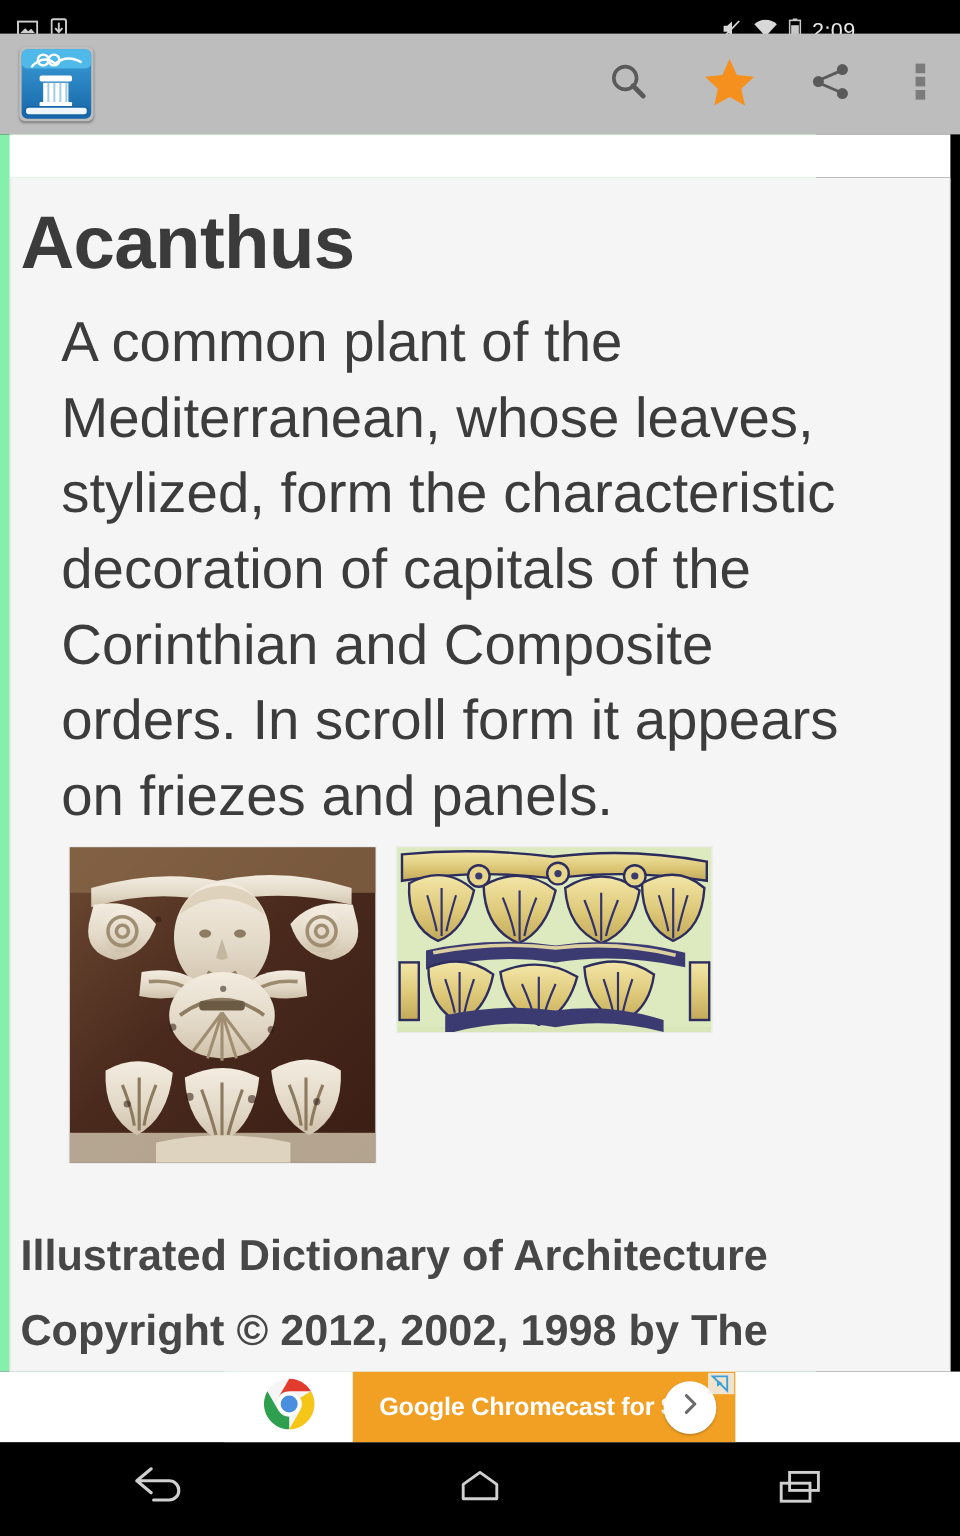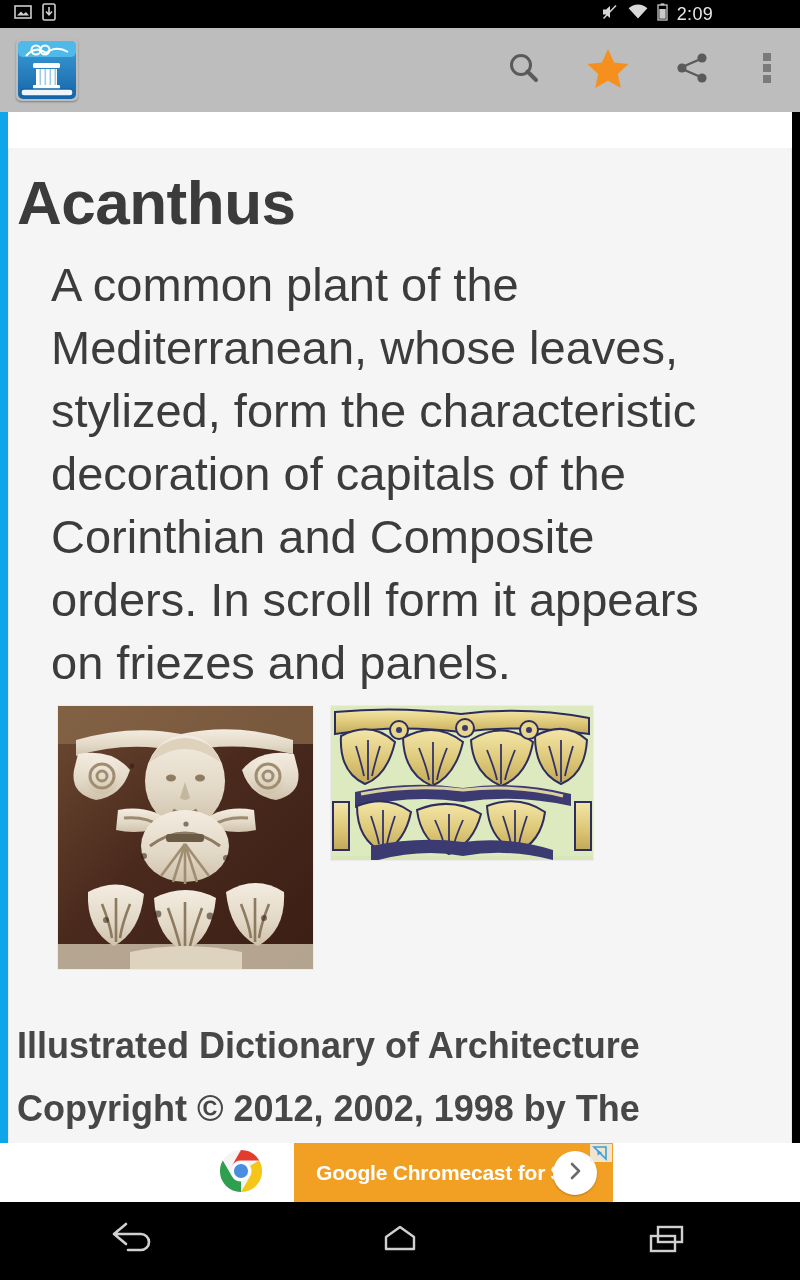--- a/index.html
+++ b/index.html
@@ -6,21 +6,21 @@
   html, body {
     width: 800px; height: 1280px;
     background: #000;
     font-family: "Liberation Sans", sans-serif;
     overflow: hidden;
   }
   #screen { position: relative; width: 800px; height: 1280px; background:#000; }
 
   
   .statusbar {
-    position: absolute; top: 0; left: 0; width: 727px; height: 28px;
+    position: absolute; top: 12px; left: 0; width: 727px; height: 28px;
     background: #000; display: flex; align-items: center;
   }
   .sb-left { display:flex; align-items:center; gap:10px; margin-left:14px; }
   .sb-right { display:flex; align-items:center; gap:9px; margin-left:auto; margin-right:14px; }
   .sb-time { color:#e8e8e8; font-size:18px; letter-spacing:0.3px; font-family:"Liberation Sans",sans-serif; }
   .sb-icon { display:block; }
 
   
   .actionbar {
     position: absolute; top: 28px; left: 0; width: 800px; height: 84px;
@@ -34,21 +34,21 @@
   .ab-actions { margin-left: auto; display: flex; align-items: center; }
   .ab-btn {
     width: 84px; height: 84px; display: flex; align-items: center; justify-content: center;
     cursor: pointer; background: transparent; border: none;
   }
   .ab-btn.overflow { width: 66px; }
 
   
   .content-wrap {
     position: absolute; top: 112px; left: 0; width: 680px; height: 1031px;
-    background: #0ea5e9;
+    background: #86efac;
   }
   .white-strip {
     position: absolute; top: 0; left: 8px; width: 784px; height: 36px;
     background: #ffffff;
   }
   .card {
     position: absolute; top: 36px; left: 8px; width: 784px; height: 995px;
     background: #f5f5f5; border-left: 1px solid #e6e6e6; border-right: 1px solid #e6e6e6;
     overflow: hidden;
   }

